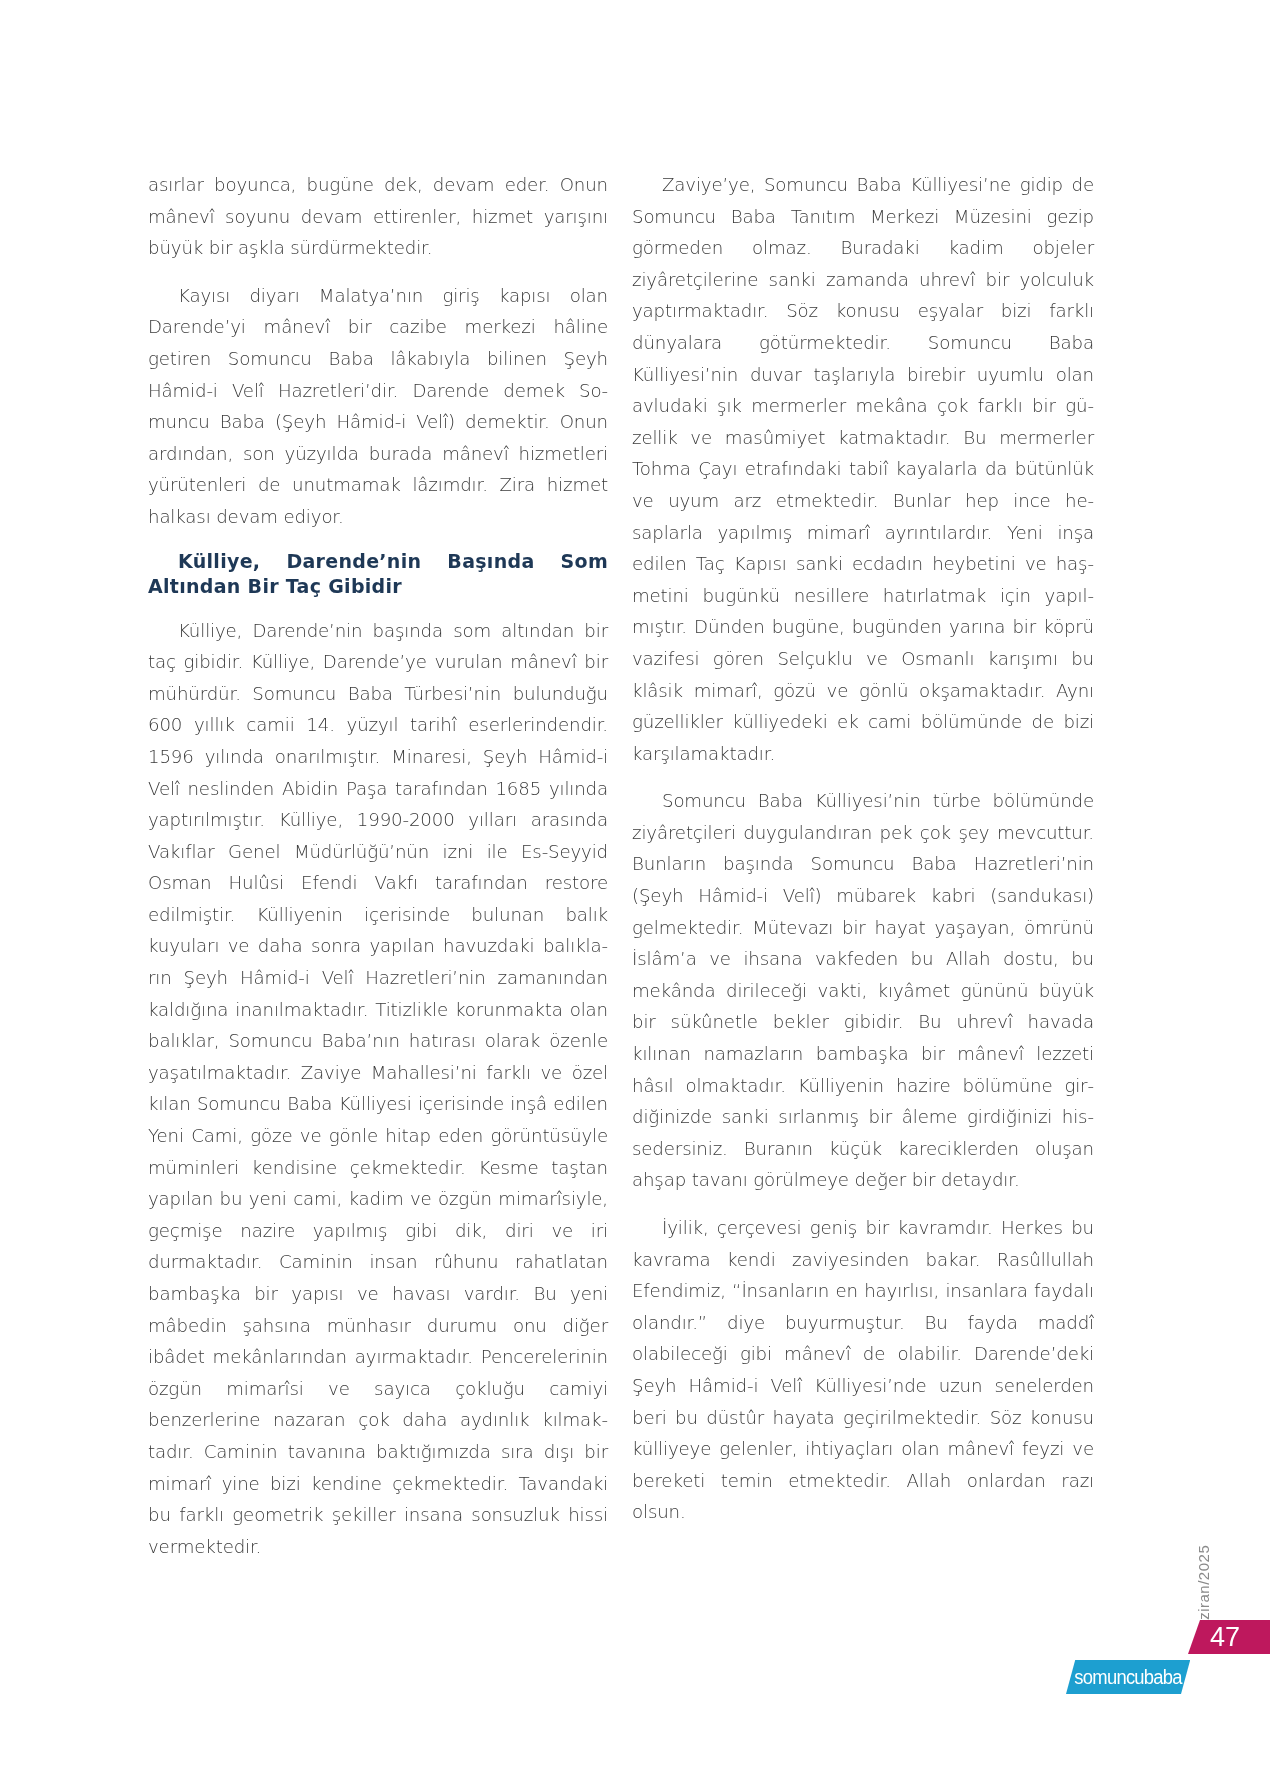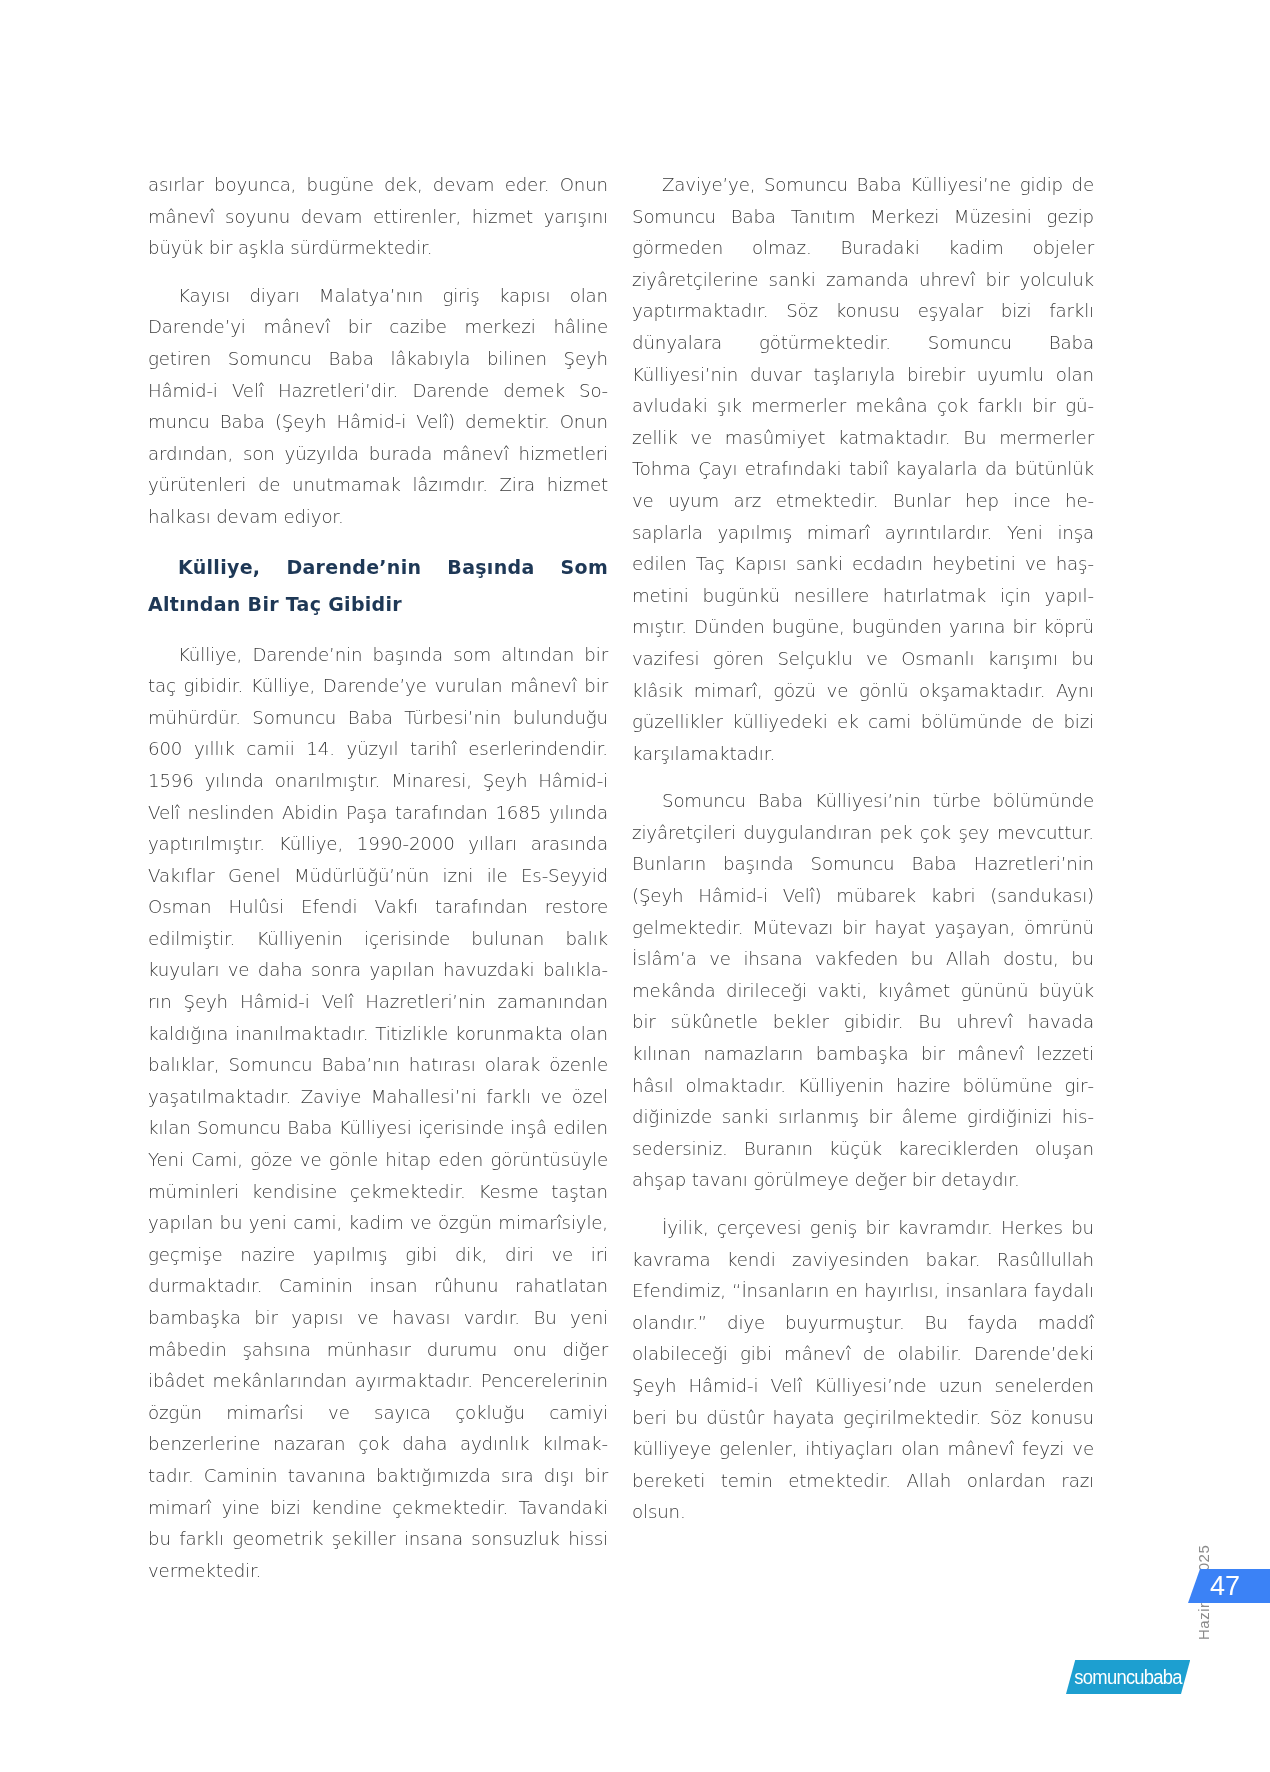--- a/index.html
+++ b/index.html
@@ -21,21 +21,21 @@
     margin: 0 0 16px 0;
     text-align: justify;
     text-indent: 30px;
     hyphens: manual;
   }
   .col p.noindent { text-indent: 0; }
   .col h2 {
     margin: 0 0 16px 0;
     font-family: "DejaVu Sans", sans-serif;
     font-size: 19px;
-    line-height: 37px;
+    line-height: 25px;
     color: #1e3856;
     font-weight: 600;
     text-align: justify;
     text-indent: 30px;
     letter-spacing: 0.3px;
   }
   .side-date {
     position: absolute;
     left: 1195px;
     top: 1640px;
@@ -61,24 +61,24 @@
     font-size: 20px;
     line-height: 34px;
     text-align: center;
     letter-spacing: -0.8px;
     transform: scaleX(0.92);
     transform-origin: left center;
   }
   .footer-page {
     position: absolute;
     left: 1188px;
-    top: 1569px;
+    top: 1620px;
     height: 34px;
     width: 82px;
-    background: #3b82f6;
+    background: #be185d;
     clip-path: polygon(12px 0, 100% 0, 100% 100%, 0 100%);
     color: #ffffff;
     font-family: "Liberation Sans", sans-serif;
     font-size: 27px;
     line-height: 34px;
     padding-left: 22px;
     box-sizing: border-box;
   }
 </style>
 </head>

